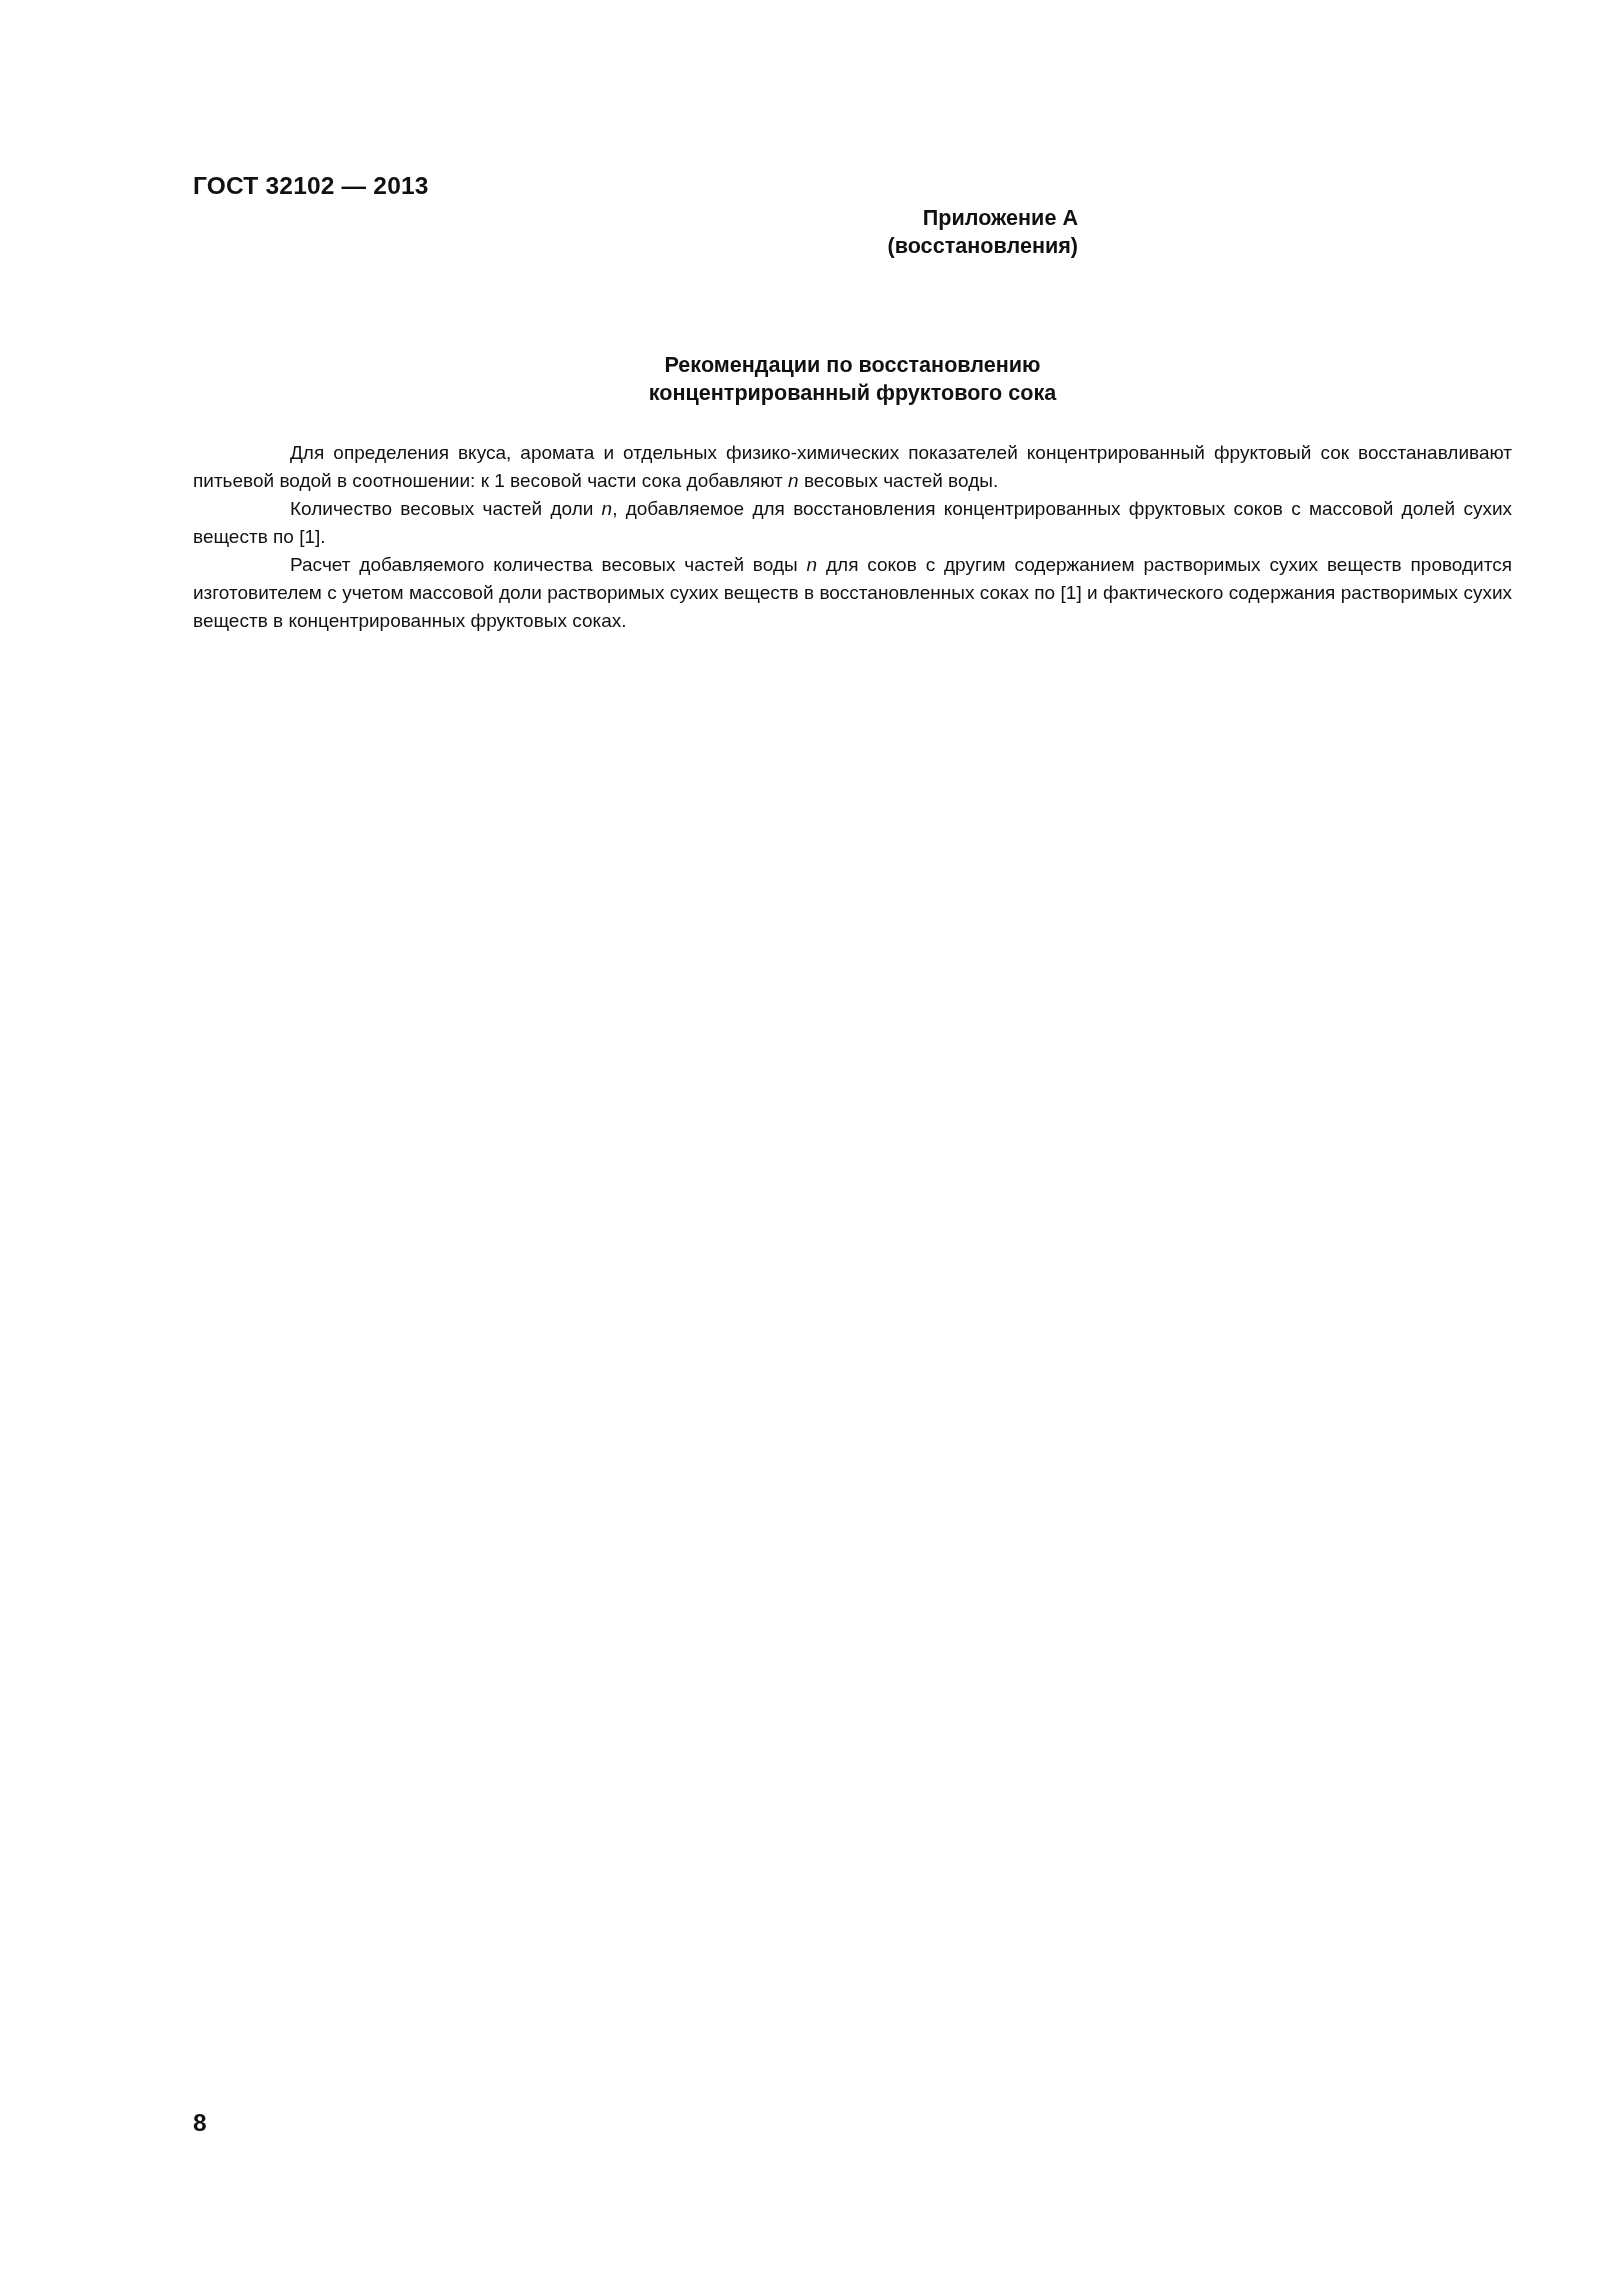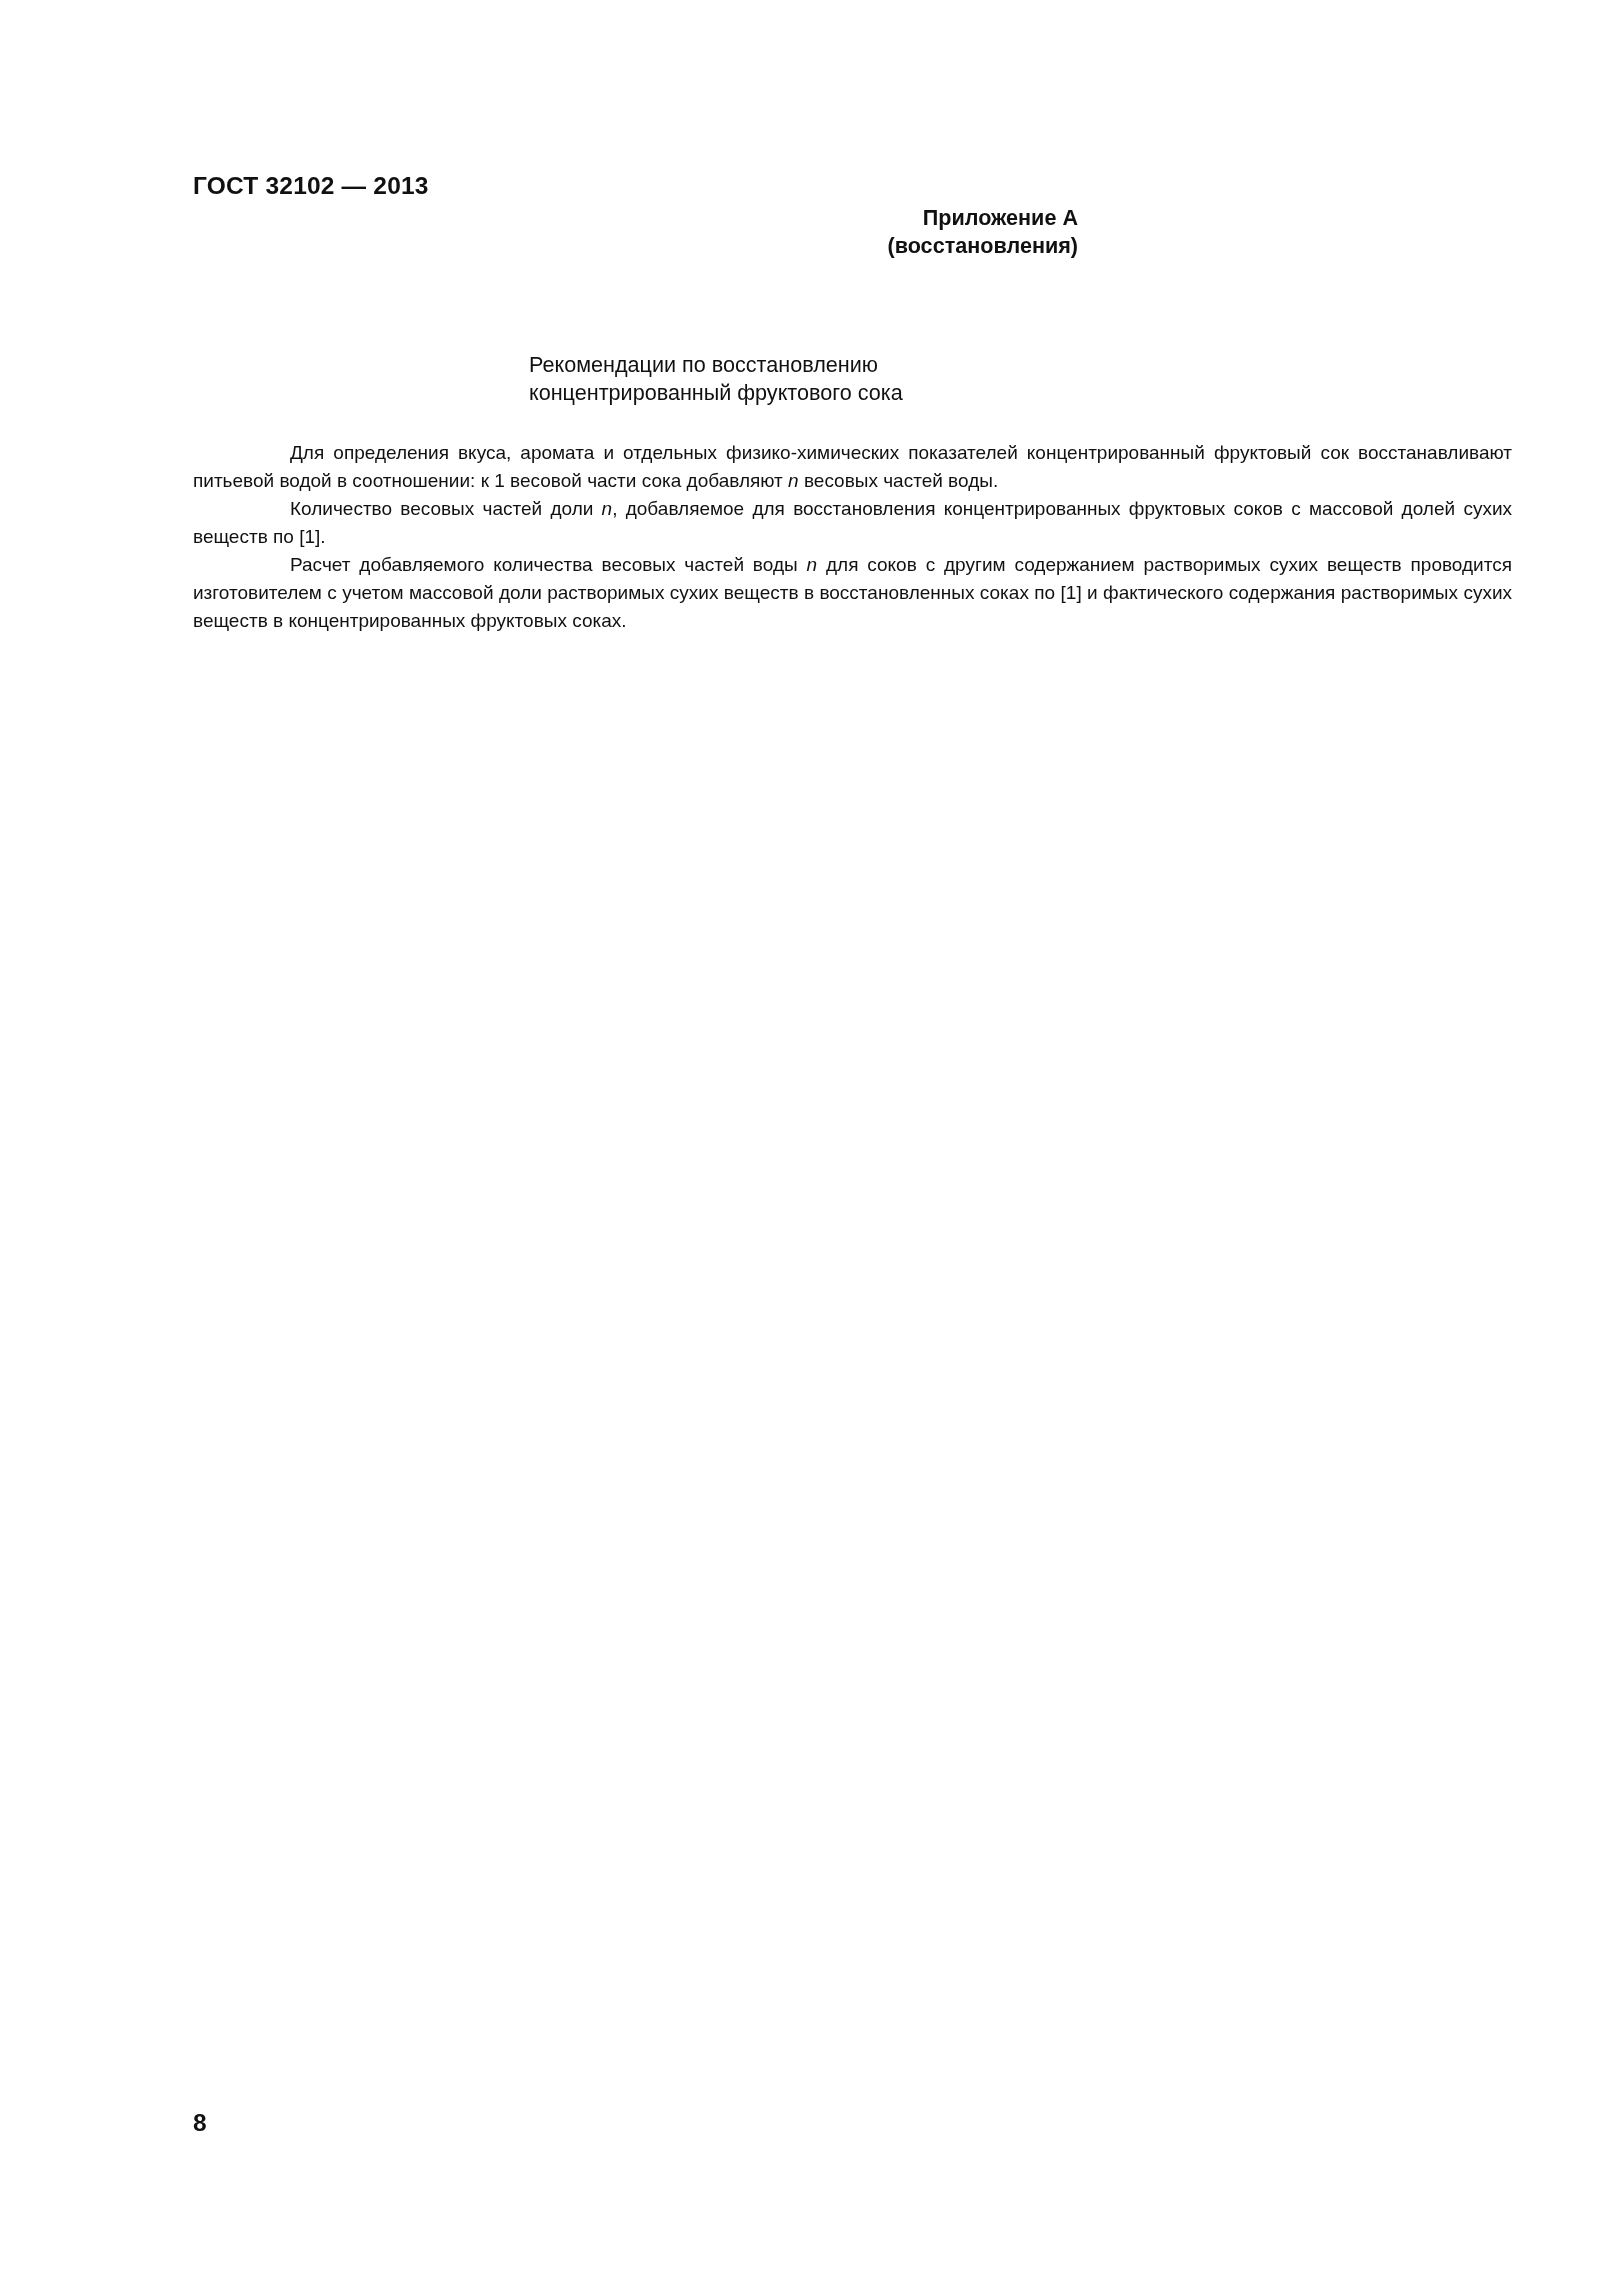--- a/index.html
+++ b/index.html
@@ -38,22 +38,22 @@
       text-align: right;
       font-weight: bold;
       font-size: 21.6px;
       line-height: 28px;
     }
     .title-block {
       position: absolute;
       left: 529px;
       width: 647px;
       top: 351px;
-      text-align: left;
-      font-weight: normal;
+      text-align: center;
+      font-weight: bold;
       font-size: 21.6px;
       line-height: 28px;
     }
     .body-text {
       position: absolute;
       left: 193px;
       width: 1319px;
       top: 439px;
       font-size: 19px;
       line-height: 28px;

